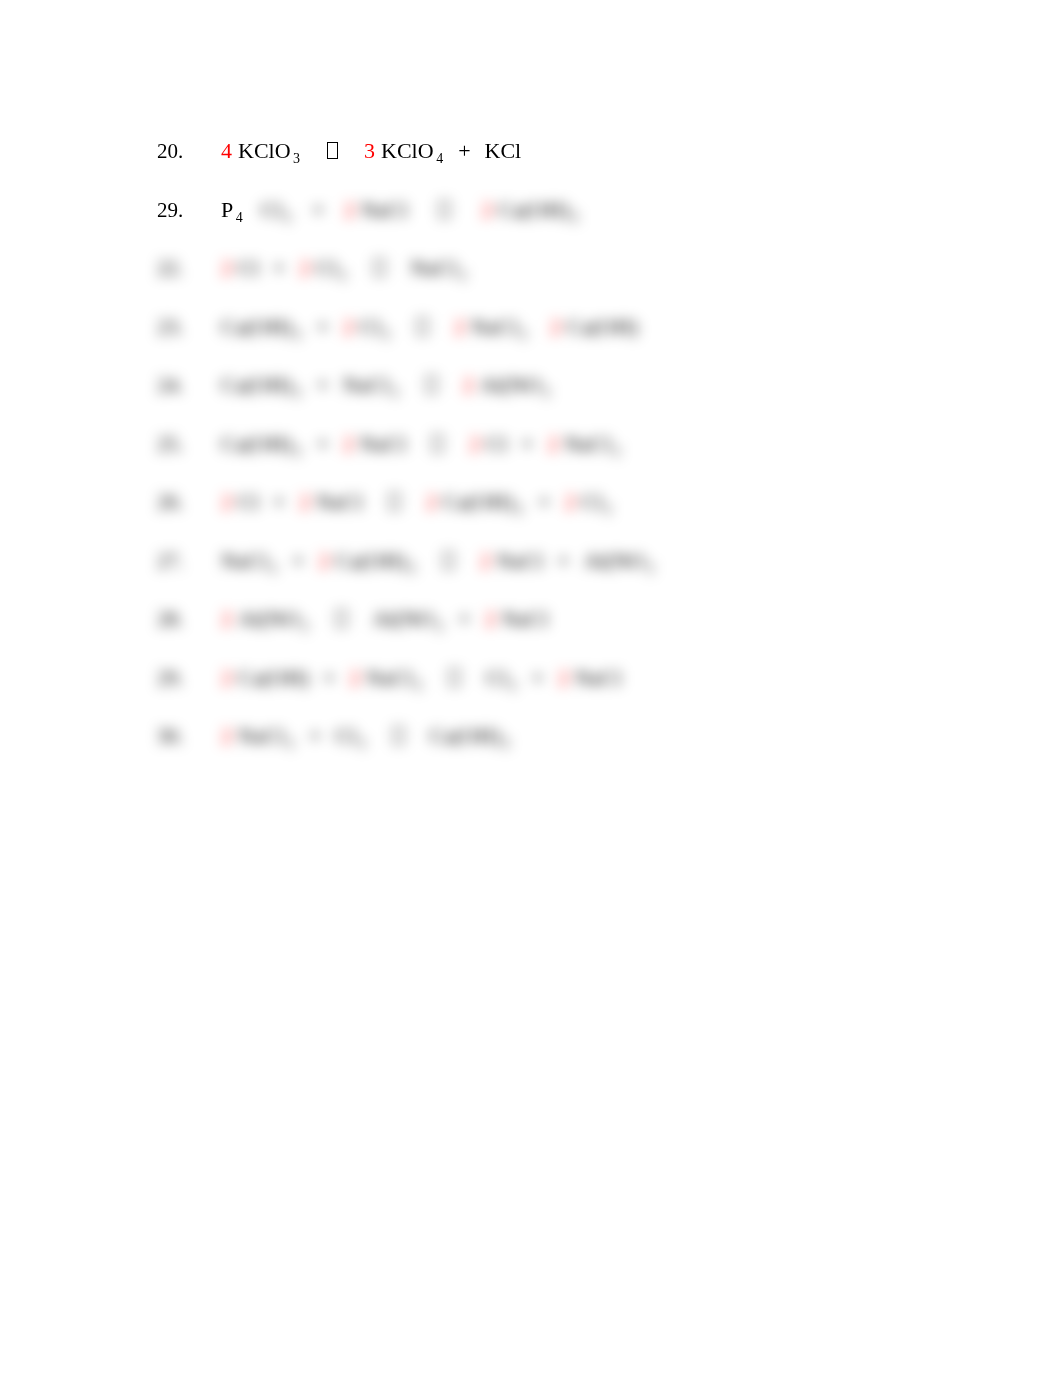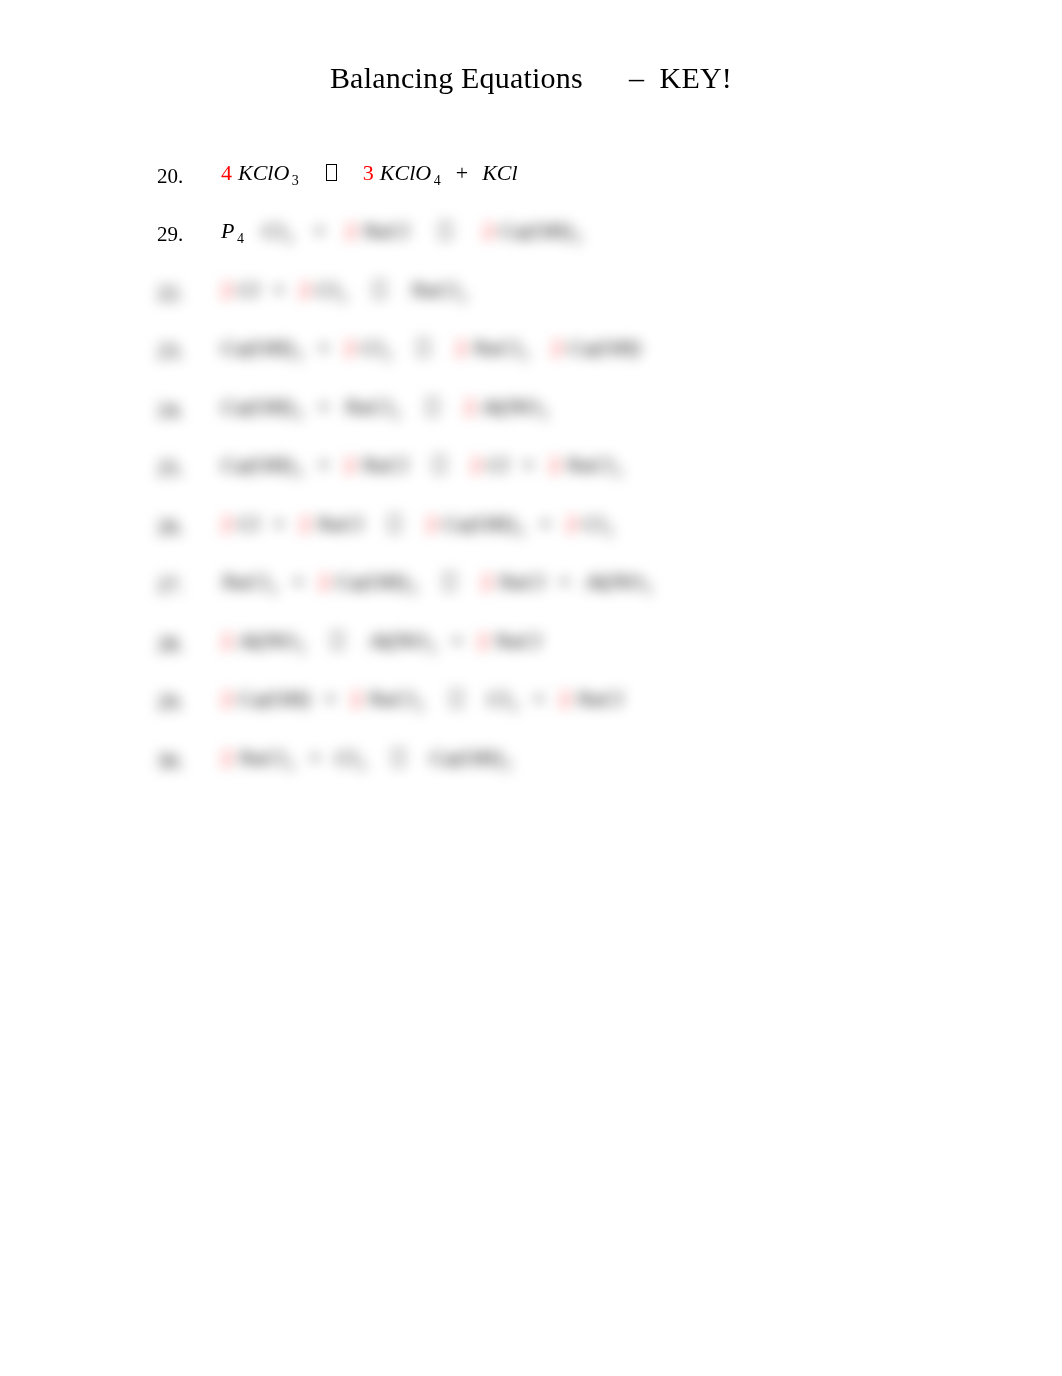--- a/index.html
+++ b/index.html
@@ -41,21 +41,21 @@
     position: absolute;
     left: 157px;
     top: 134px;
     width: 880px;
   }
 
   .eq-row {
     position: relative;
     height: 58.5px;
     display: flex;
-    align-items: flex-end;
+    align-items: flex-start;
     white-space: nowrap;
     font-size: 22px;
     line-height: 34px;
   }
 
   .eq-num {
     width: 64px;
     flex: 0 0 64px;
     font-size: 21px;
     color: #000000;
@@ -71,21 +71,21 @@
     display: inline-flex;
     align-items: baseline;
     white-space: nowrap;
   }
 
   .coef {
     color: #ff0000;
     margin-right: 6px;
   }
 
-  .formula { color: #000000; font-style: italic; }
+  .formula { color: #000000; }
 
   .sub {
     font-size: 14px;
     vertical-align: baseline;
     position: relative;
     top: 5px;
     margin-left: 2.5px;
     margin-right: 1px;
   }
 
@@ -113,21 +113,20 @@
 
   
   .partial-head { filter: none; }
   .partial-tail { filter: blur(6.6px); }
 </style>
 </head>
 <body>
 
 <div class="page">
 
-  <div class="title">Balancing Equations      –  KEY!</div>
 
   <div class="eq-list">
 
     <div class="eq-row">
       <div class="eq-num">20.</div>
       <div class="eq-body">
         <span class="term">
           <span class="coef">4</span>
           <span class="formula">KClO</span>
           <span class="sub">3</span>

